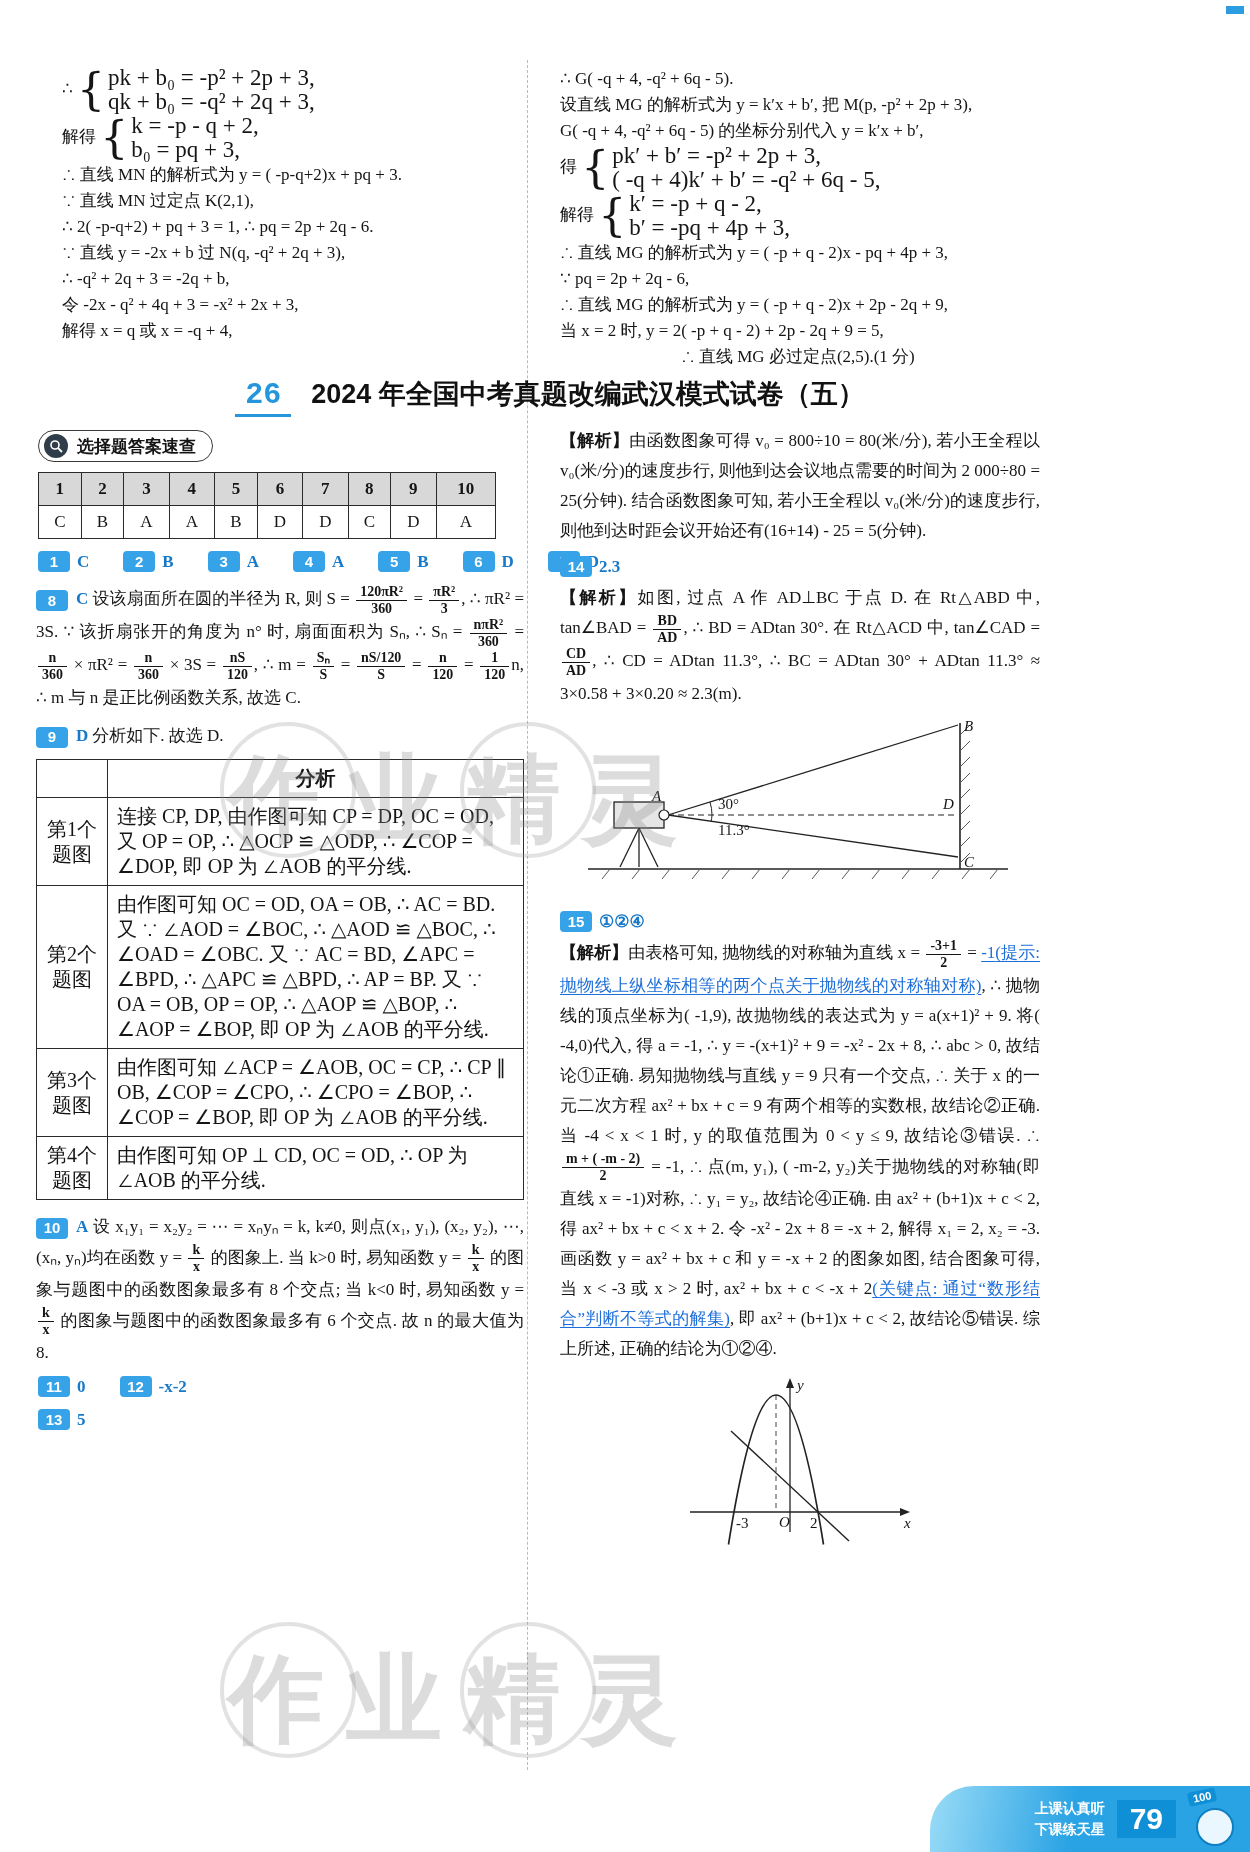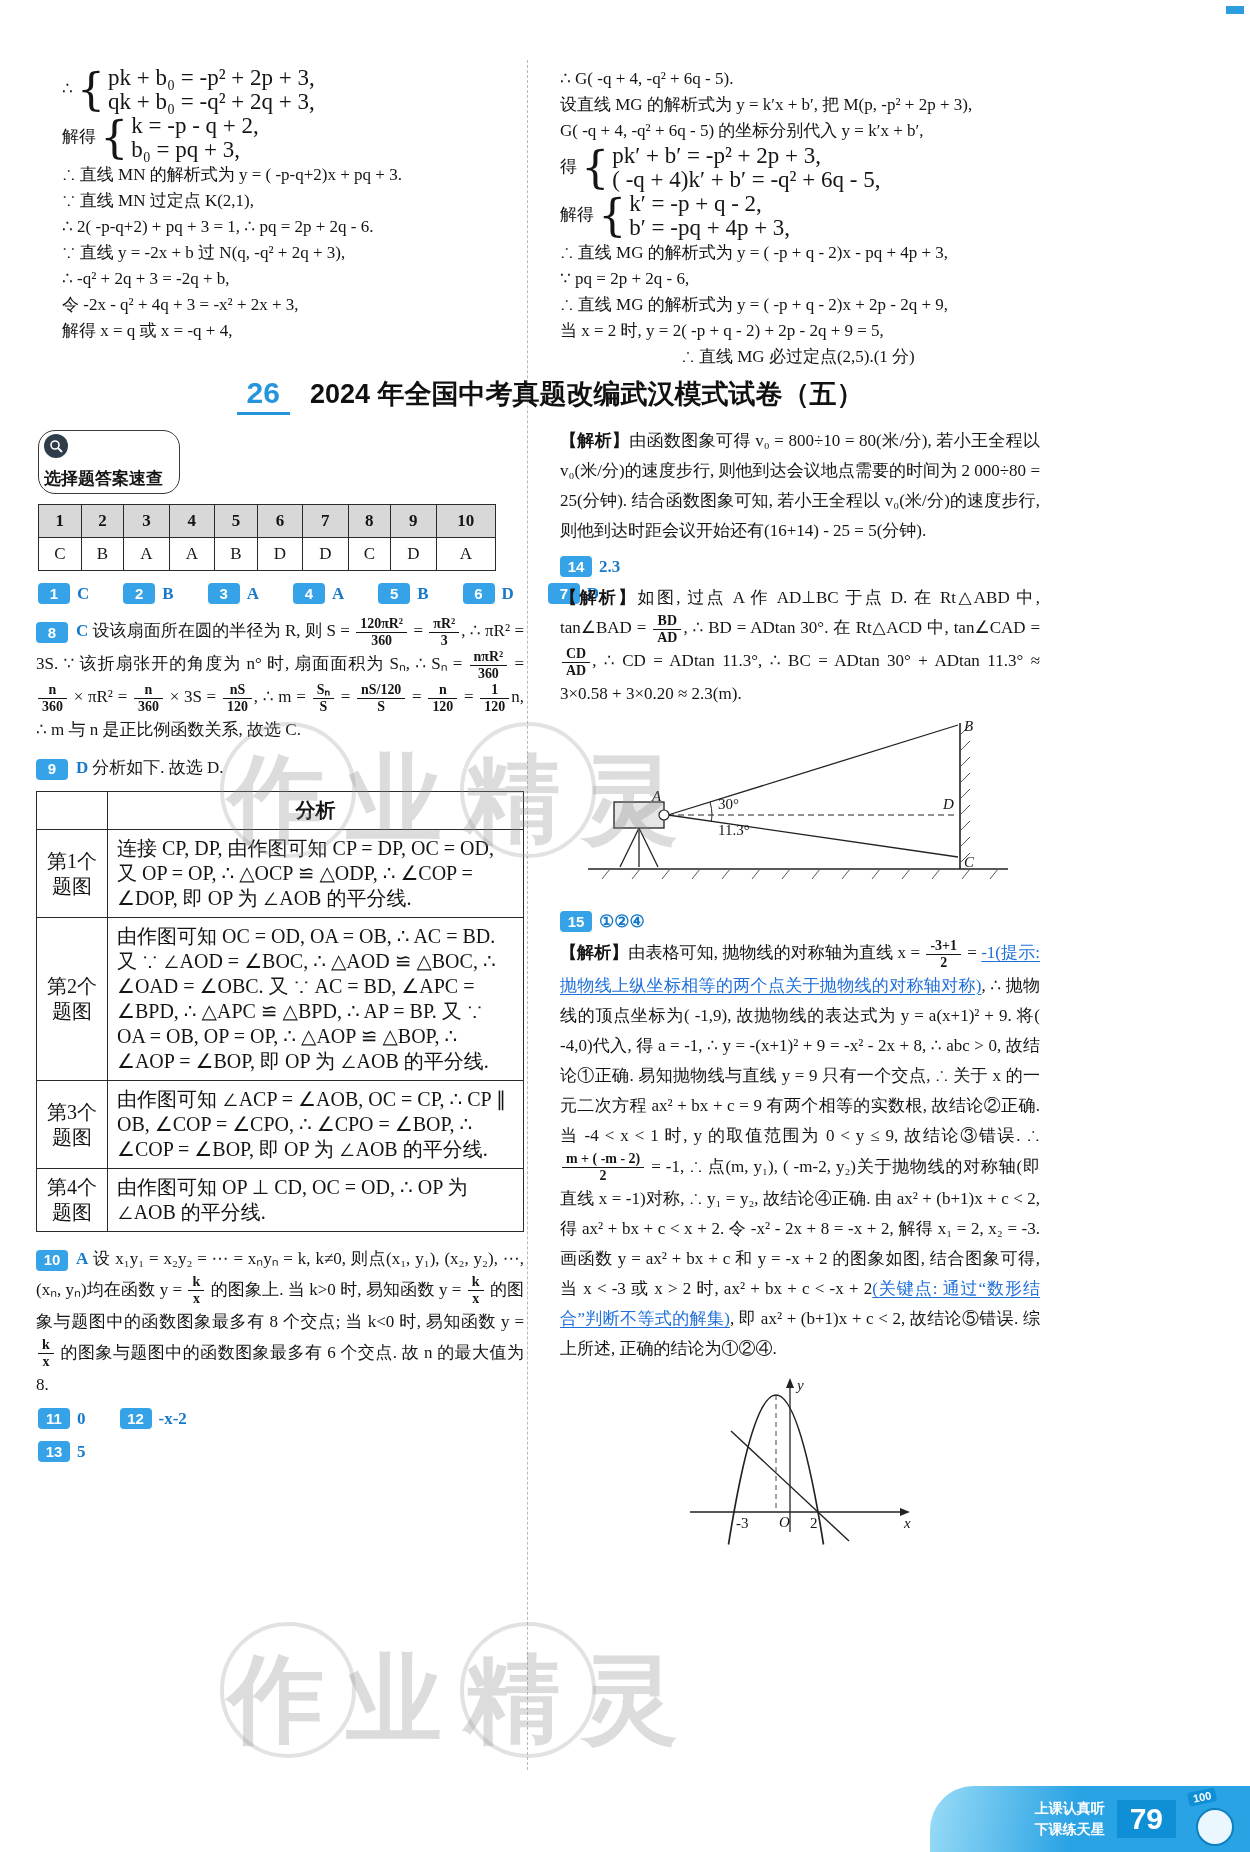--- a/index.html
+++ b/index.html
@@ -17,29 +17,29 @@
   .blue-u{color:#1e6fd9;text-decoration:underline;text-underline-offset:3px;}
   .score{font-size:17px;}
   
   .b1l{position:absolute;left:62px;top:66px;width:458px;}
   .b1r{position:absolute;left:560px;top:66px;width:476px;}
   .flexline{display:flex;justify-content:center;align-items:flex-end;}
   .col-divider{position:absolute;left:527px;top:60px;height:1710px;border-left:1px dashed #b9b9b9;}
   .corner-mark{position:absolute;right:6px;top:6px;width:18px;height:8px;background:#2b9de0;}
   
   .sec{position:absolute;left:0;top:376px;width:1100px;text-align:center;white-space:nowrap;}
-  .sec-num{color:#2596dc;font-family:Liberation Sans, sans-serif;font-weight:bold;font-size:30px;
+  .sec-num{color:#2596dc;font-family:Liberation Mono, monospace;font-weight:bold;font-size:30px;
            border-bottom:3px solid #2596dc;padding:0 10px 2px;margin-right:16px;display:inline-block;}
   .sec-title{font-family:"Liberation Sans",sans-serif;font-weight:bold;font-size:27px;color:#111;}
   
   .left-col{position:absolute;left:36px;top:428px;width:488px;}
   .right-col{position:absolute;left:560px;top:420px;width:480px;}
   
-  .pill{display:inline-flex;gap:9px;border:1.5px solid #3a3a3a;border-radius:17px;
-        padding:3px 16px 3px 5px;margin:2px 0 10px 2px;flex-direction:column;}
+  .pill{display:inline-flex;align-items:center;gap:9px;border:1.5px solid #3a3a3a;border-radius:17px;
+        padding:3px 16px 3px 5px;margin:2px 0 10px 2px;}
   .pill .ic{width:24px;height:24px;border-radius:50%;background:#2f3d4a;display:flex;align-items:center;justify-content:center;}
   .pill .tx{font-weight:bold;font-size:17px;font-family:"Liberation Sans",sans-serif;}
   
   table.qc{border-collapse:collapse;width:458px;margin:0 0 12px 2px;}
   table.qc td{border:1.4px solid #2a2a2a;text-align:center;height:30px;font-size:17px;}
   table.qc tr.hd td{background:#d8d8d8;font-weight:bold;}
   
   .badge{display:inline-flex;align-items:center;justify-content:center;min-width:26px;height:21px;padding:0 3px;
          background:#36a2e8;color:#fff;border-radius:4px;font-family:"Liberation Sans",sans-serif;
          font-weight:bold;font-size:15px;margin-right:7px;vertical-align:middle;}

